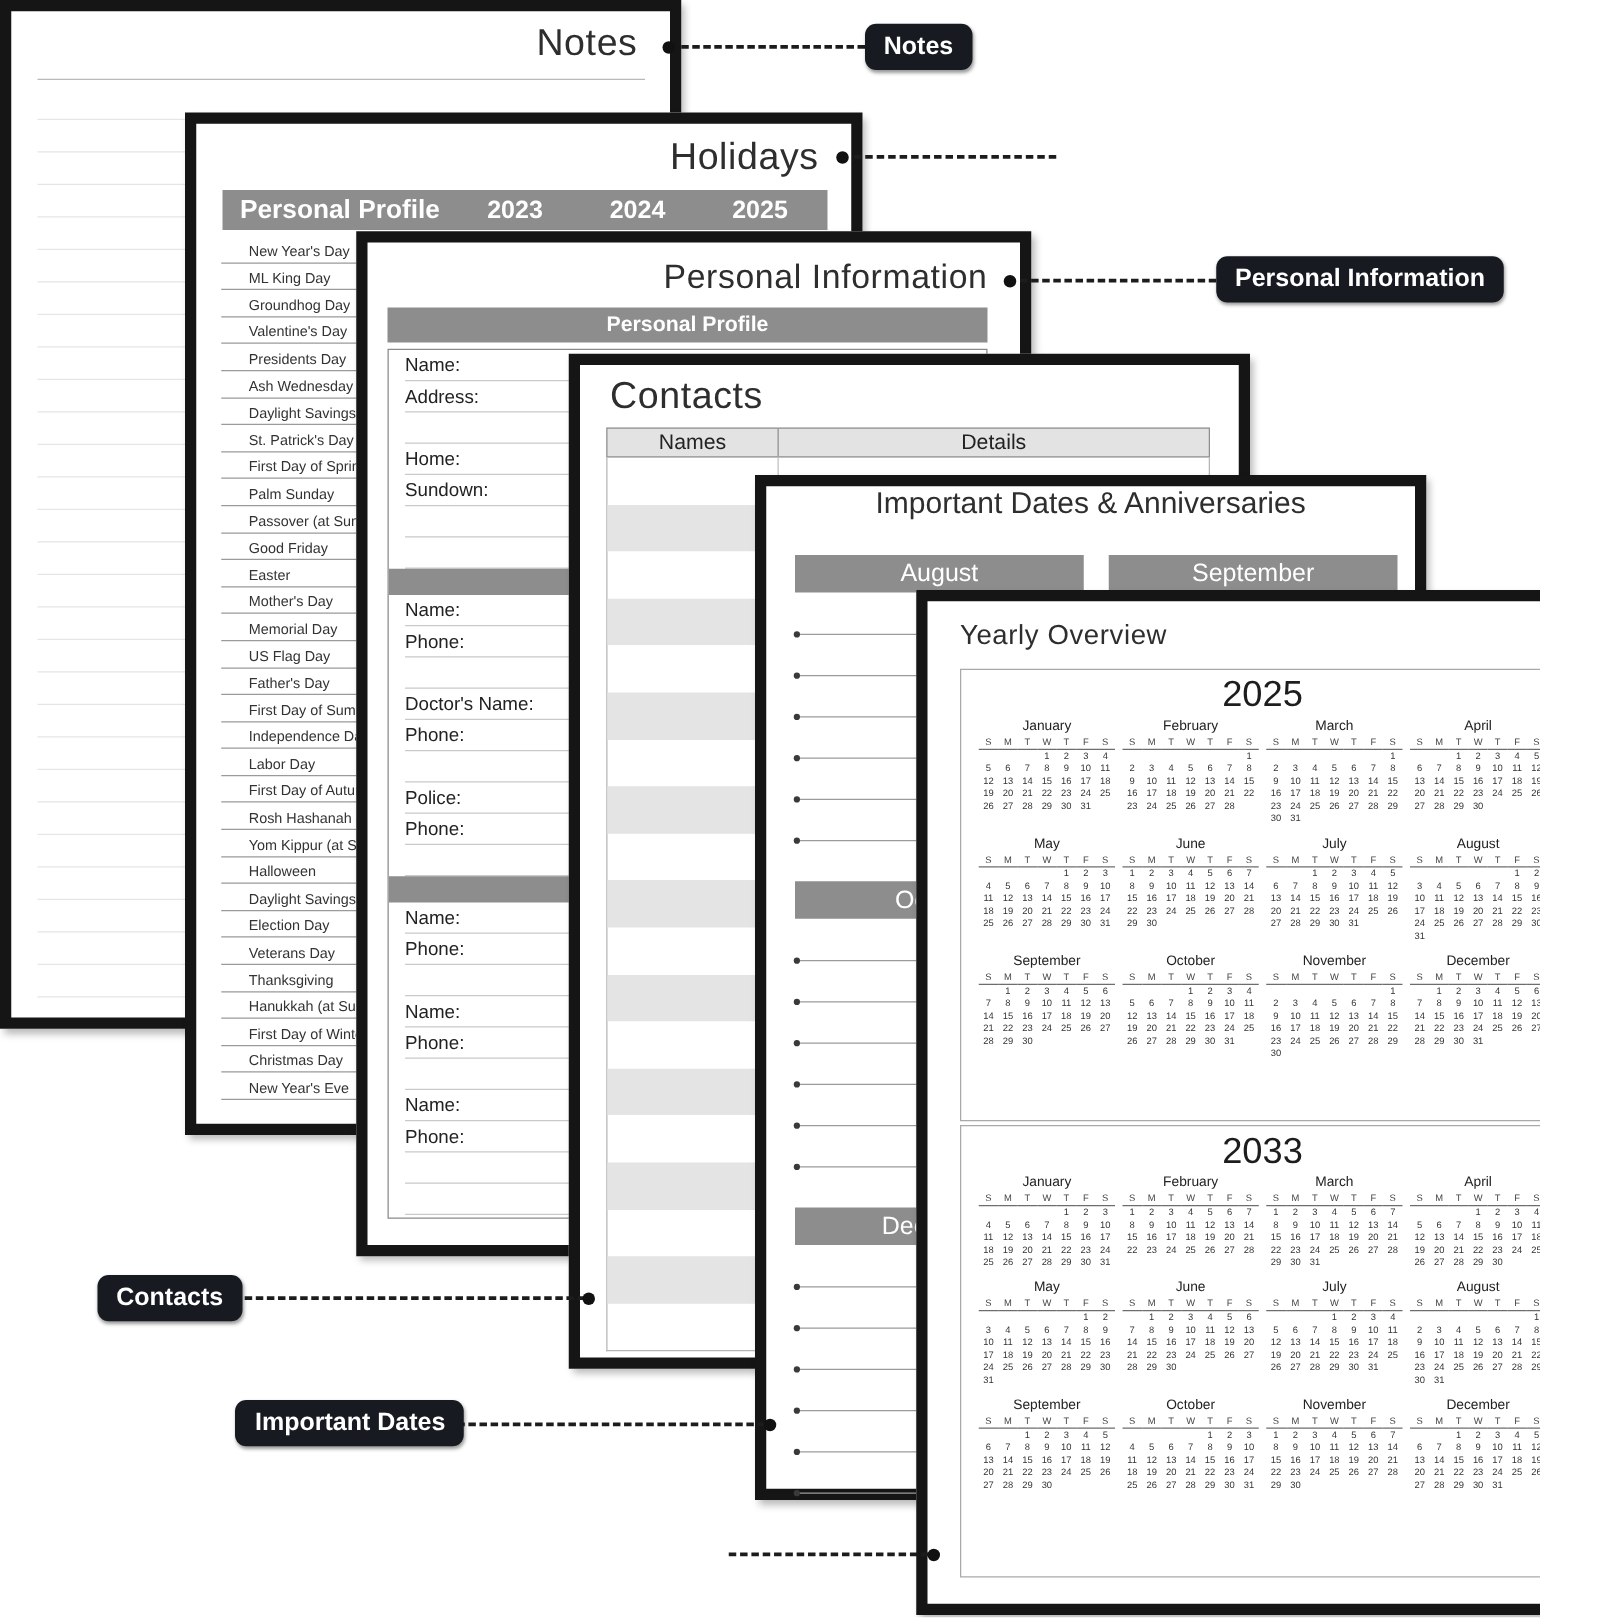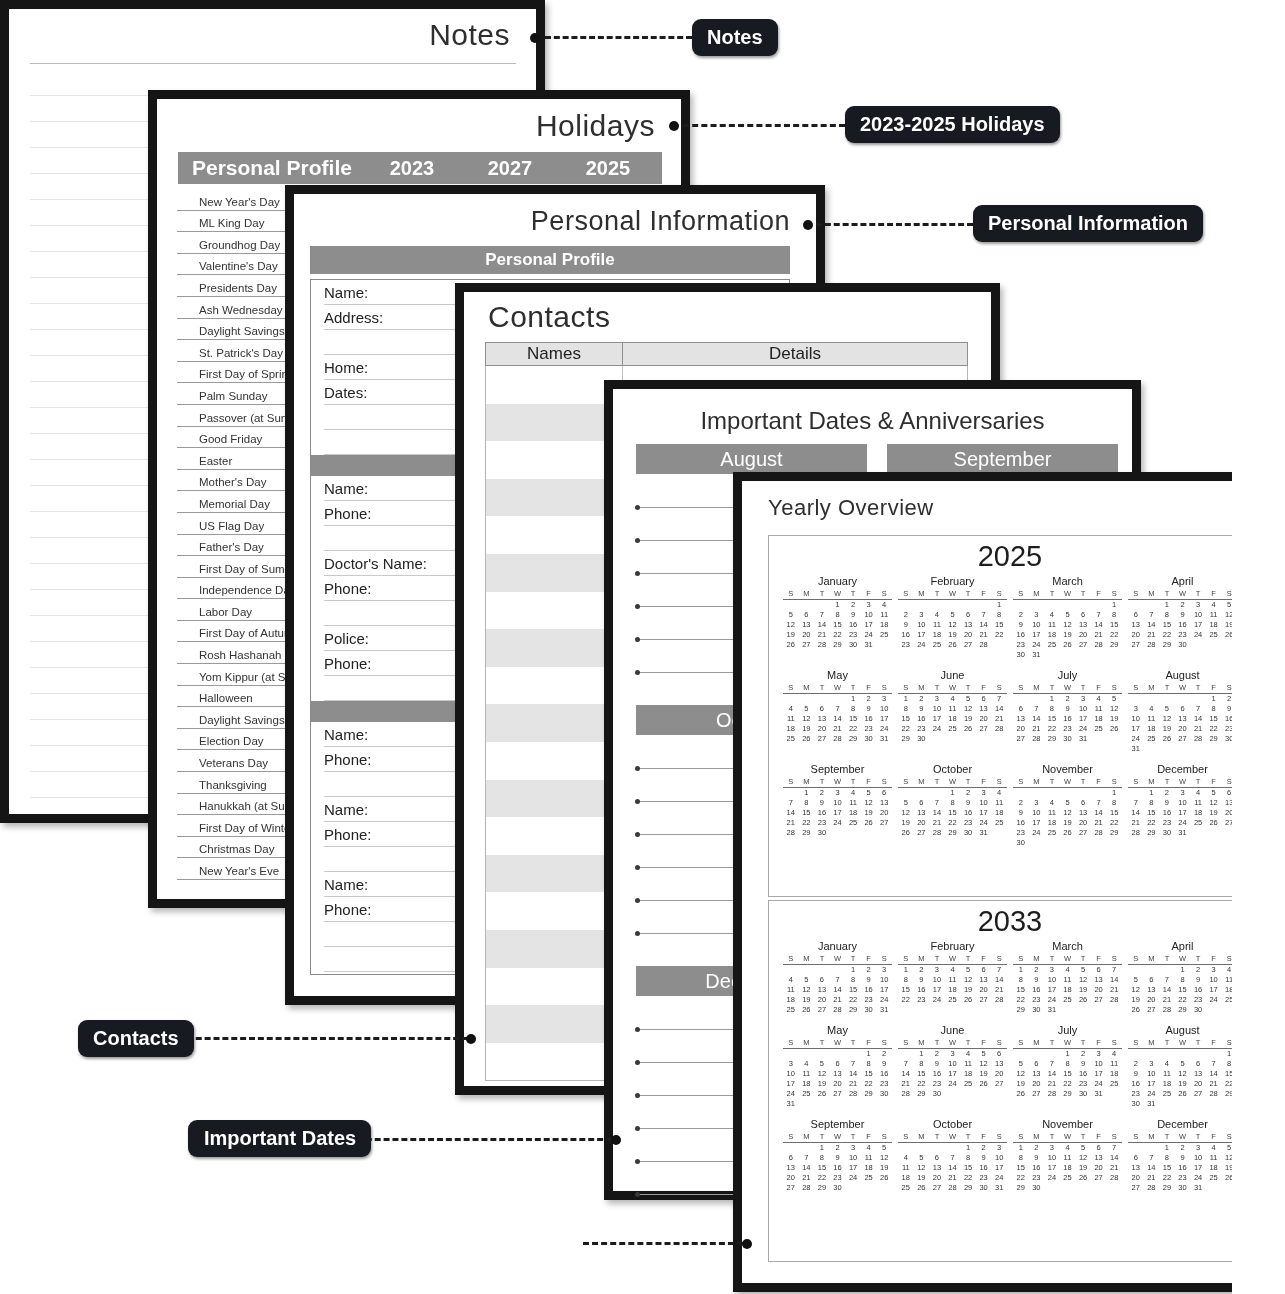--- a/index.html
+++ b/index.html
@@ -46,21 +46,21 @@
   .c-head{display:flex;border:1px solid #8f8f8f;background:#e3e3e3;height:24px;
           font-size:17px;color:#222;box-sizing:border-box;}
   .c-head .c-name{border-right:1px solid #8f8f8f;}
   .c-name{width:137px;box-sizing:border-box;text-align:center;line-height:22px;}
   .c-detail{flex:1;text-align:center;line-height:22px;}
   #contact-rows{border:1px solid #b5b5b5;border-top:none;}
   .c-row{display:flex;height:37.6px;box-sizing:border-box;}
   .c-row:nth-child(even){background:#e4e4e4;}
   .c-row .c-name{border-right:1px solid #c0c0c0;height:100%;}
   
-  .id-title{left:0;right:0;top:18px;font-size:24px;text-align:center;position:absolute;color:#2e2e2e;}
+  .id-title{left:0;right:0;top:0;font-size:24px;text-align:center;position:absolute;color:#2e2e2e;}
   #id-groups{position:absolute;left:23px;top:55px;width:482px;display:flex;gap:20px;}
   .id-col{flex:1;}
   .id-bar{height:30px;background:#8d8d8d;color:#fff;font-size:20px;line-height:30px;
           text-align:center;font-weight:normal;}
   .id-bar.mt{margin-top:32px;}
   .bl{position:relative;height:1px;background:#9b9b9b;margin-top:32px;}
   .bl.first{margin-top:33px;}
   .bl::before{content:"";position:absolute;left:-1px;top:-2px;width:5px;height:5px;
               border-radius:50%;background:#3a3a3a;}
   
@@ -125,21 +125,21 @@
         <div class="note-line"></div>
         <div class="note-line"></div>
       </div>
   </div>
 
   <div class="page page-holidays">
     <div class="pg-title t-right hol-title">Holidays</div>
     <div class="gray-bar hol-bar">
       <span class="hb-label">Personal Profile</span>
       <span class="hb-year hb-y0">2023</span>
-      <span class="hb-year hb-y1">2027</span>
+      <span class="hb-year hb-y1">2024</span>
       <span class="hb-year hb-y2">2025</span>
     </div>
     <div id="holiday-rows">
         <div class="h-row">New Year's Day</div>
         <div class="h-row">ML King Day</div>
         <div class="h-row">Groundhog Day</div>
         <div class="h-row">Valentine's Day</div>
         <div class="h-row">Presidents Day</div>
         <div class="h-row">Ash Wednesday</div>
         <div class="h-row">Daylight Savings</div>
@@ -179,21 +179,21 @@
           <span>Name:</span>
         </div>
         <div class="pi-row">
           <span>Address:</span>
         </div>
         <div class="pi-row blank"></div>
         <div class="pi-row">
           <span>Home:</span>
         </div>
         <div class="pi-row">
-          <span>Dates:</span>
+          <span>Sundown:</span>
         </div>
         <div class="pi-row blank"></div>
         <div class="pi-row blank"></div>
         <div class="pi-bar"></div>
         <div class="pi-row">
           <span>Name:</span>
         </div>
         <div class="pi-row">
           <span>Phone:</span>
         </div>
@@ -1478,21 +1478,20 @@
         </div>
       </div>
   </div>
 
   <div class="dash dl-notes"></div>
   <div class="dot dot-notes"></div>
   <div class="callout co-notes">Notes</div>
 
   <div class="dash dl-holidays"></div>
   <div class="dot dot-holidays"></div>
-  <div class="callout co-holidays">2023-2025 Holidays</div>
 
   <div class="dash dl-pi"></div>
   <div class="dot dot-pi"></div>
   <div class="callout co-pi">Personal Information</div>
 
   <div class="dash dl-contacts"></div>
   <div class="dot dot-contacts"></div>
   <div class="callout co-contacts">Contacts</div>
 
   <div class="dash dl-id"></div>

